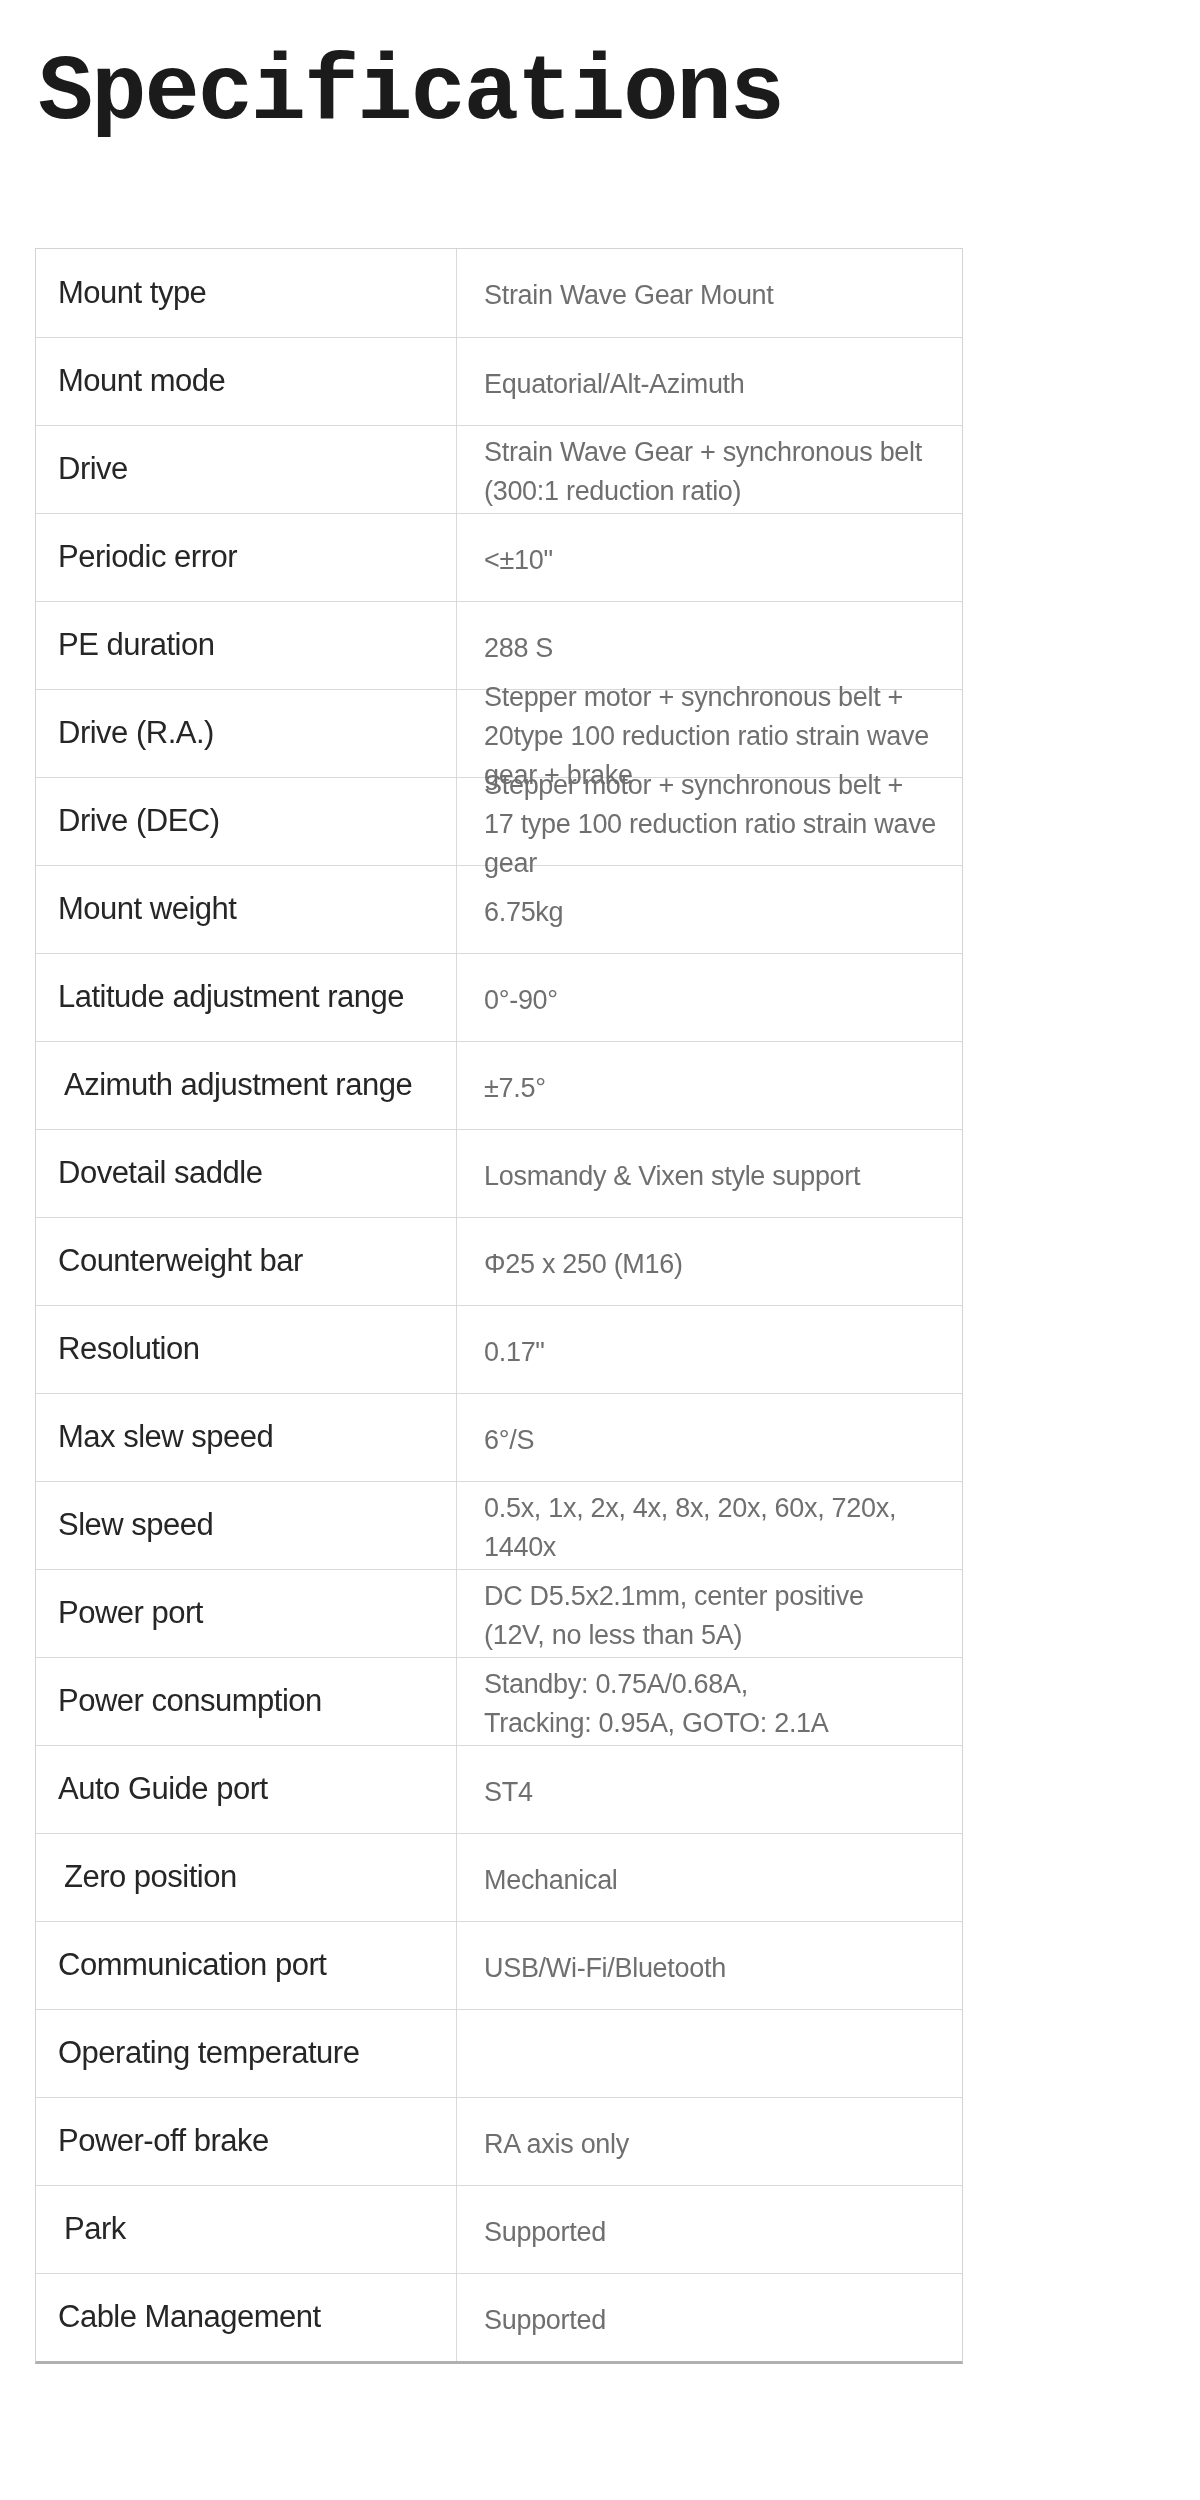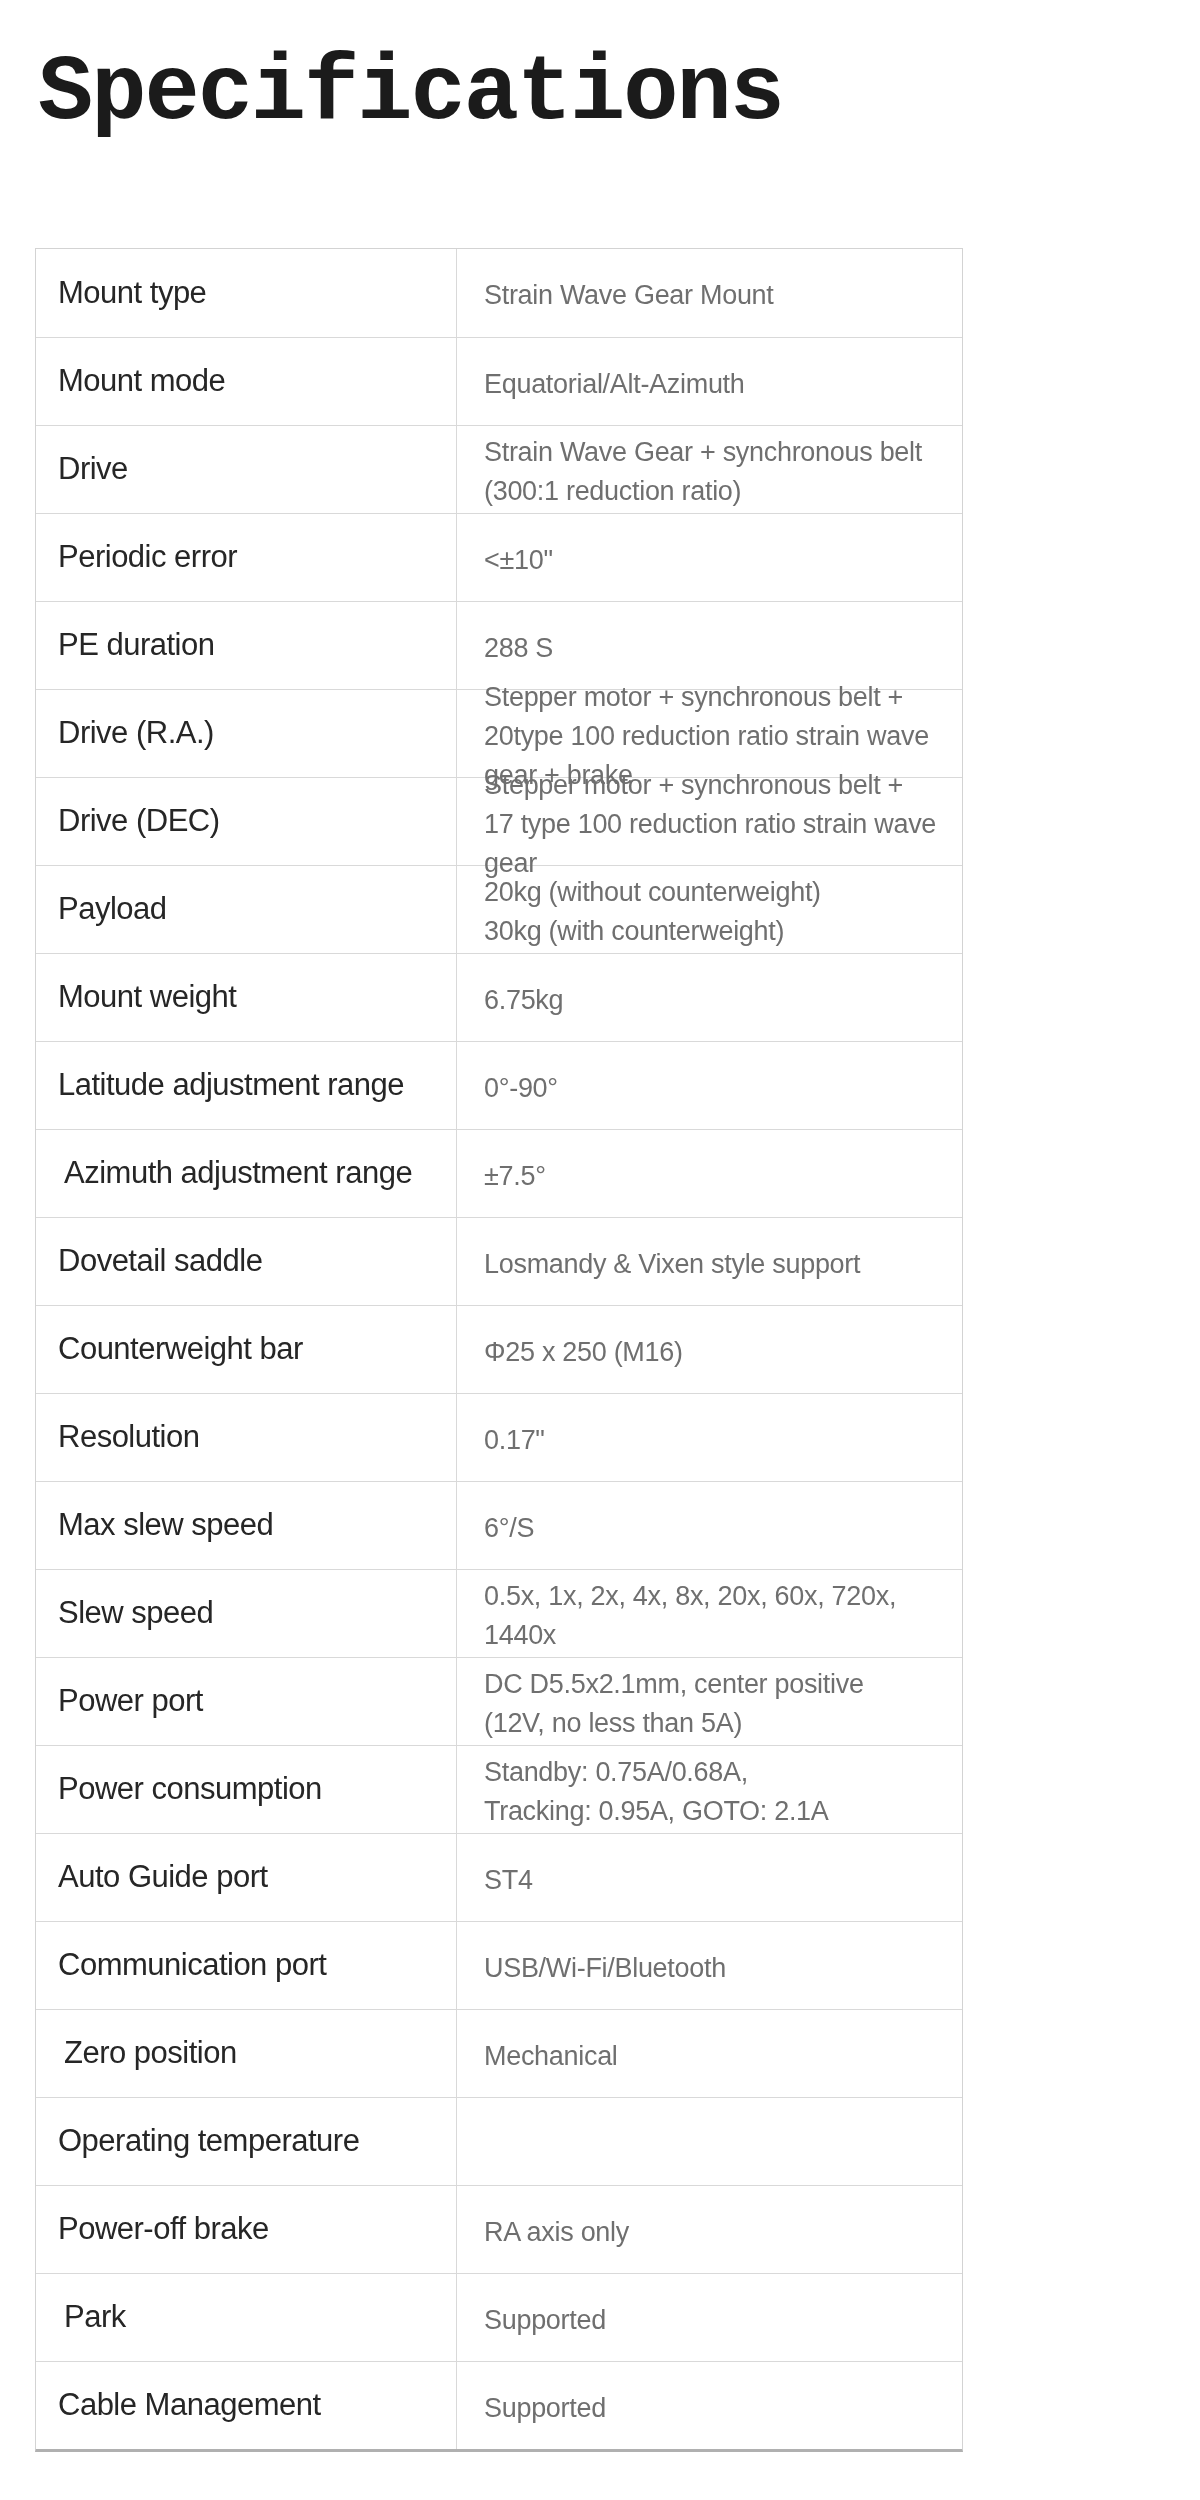--- a/index.html
+++ b/index.html
@@ -122,27 +122,20 @@
   </div>
 
   <div class="spec-row">
     <div class="cell label">Drive (DEC)</div>
     <div class="cell value">
         <div class="value-line">Stepper motor + synchronous belt +</div>
         <div class="value-line">17 type 100 reduction ratio strain wave gear</div>
       </div>
   </div>
 
-  <div class="spec-row">
-    <div class="cell label">Payload</div>
-    <div class="cell value">
-        <div class="value-line">20kg (without counterweight)</div>
-        <div class="value-line">30kg (with counterweight)</div>
-      </div>
-  </div>
 
   <div class="spec-row">
     <div class="cell label">Mount weight</div>
     <div class="cell value">
         <div class="value-line">6.75kg</div>
       </div>
   </div>
 
   <div class="spec-row">
     <div class="cell label">Latitude adjustment range</div>
@@ -210,34 +203,34 @@
   </div>
 
   <div class="spec-row">
     <div class="cell label">Auto Guide port</div>
     <div class="cell value">
         <div class="value-line">ST4</div>
       </div>
   </div>
 
   <div class="spec-row">
+    <div class="cell label indent">Zero position</div>
+    <div class="cell value">
+        <div class="value-line">Mechanical</div>
+      </div>
+  </div>
+
+  <div class="spec-row">
     <div class="cell label">Communication port</div>
     <div class="cell value">
         <div class="value-line">USB/Wi-Fi/Bluetooth</div>
       </div>
   </div>
 
   <div class="spec-row">
-    <div class="cell label indent">Zero position</div>
-    <div class="cell value">
-        <div class="value-line">Mechanical</div>
-      </div>
-  </div>
-
-  <div class="spec-row">
     <div class="cell label">Operating temperature</div>
   </div>
 
   <div class="spec-row">
     <div class="cell label">Power-off brake</div>
     <div class="cell value">
         <div class="value-line">RA axis only</div>
       </div>
   </div>
 

